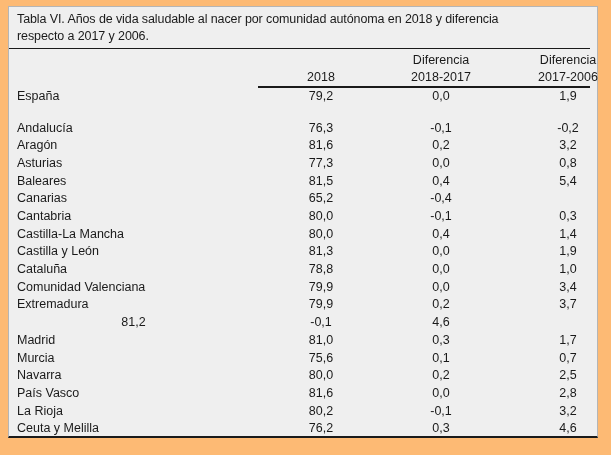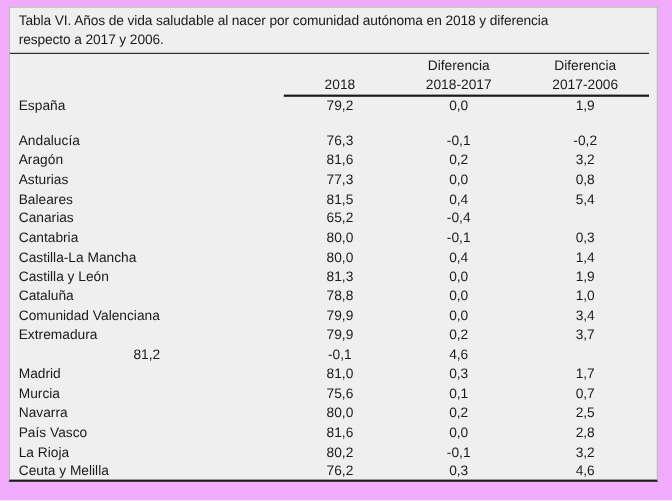--- a/index.html
+++ b/index.html
@@ -9,21 +9,21 @@
     height: 455px;
     background: #ffffff;
     font-family: "Liberation Sans", sans-serif;
     color: #1a1a1a;
     -webkit-font-smoothing: antialiased;
   }
   .page {
     position: relative;
     width: 611px;
     height: 455px;
-    background: #f0abfc;
+    background: #fdba74;
     overflow: hidden;
   }
   .table-box {
     position: absolute;
     left: 8px;
     top: 6px;
     width: 590px;
     height: 432px;
     box-sizing: border-box;
     background: #efefef;
@@ -38,20 +38,21 @@
   }
   .title-rule {
     height: 0;
     border-top: 1.6px solid #1a1a1a;
     margin: 4px 7px 0 0;
   }
   .grid-row {
     display: grid;
     grid-template-columns: 249px 102px 114px 116px;
     align-items: center;
+    gap: 12px;
   }
   .hrow1 { height: 17px; margin-top: 3px; }
   .hrow2 { height: 17px; }
   .header-rule {
     height: 0;
     border-top: 2px solid #1a1a1a;
     margin: 0 7px 0 249px;
   }
   .c { white-space: nowrap; overflow: hidden; }
   .c.name { padding-left: 8px; text-align: left; }

